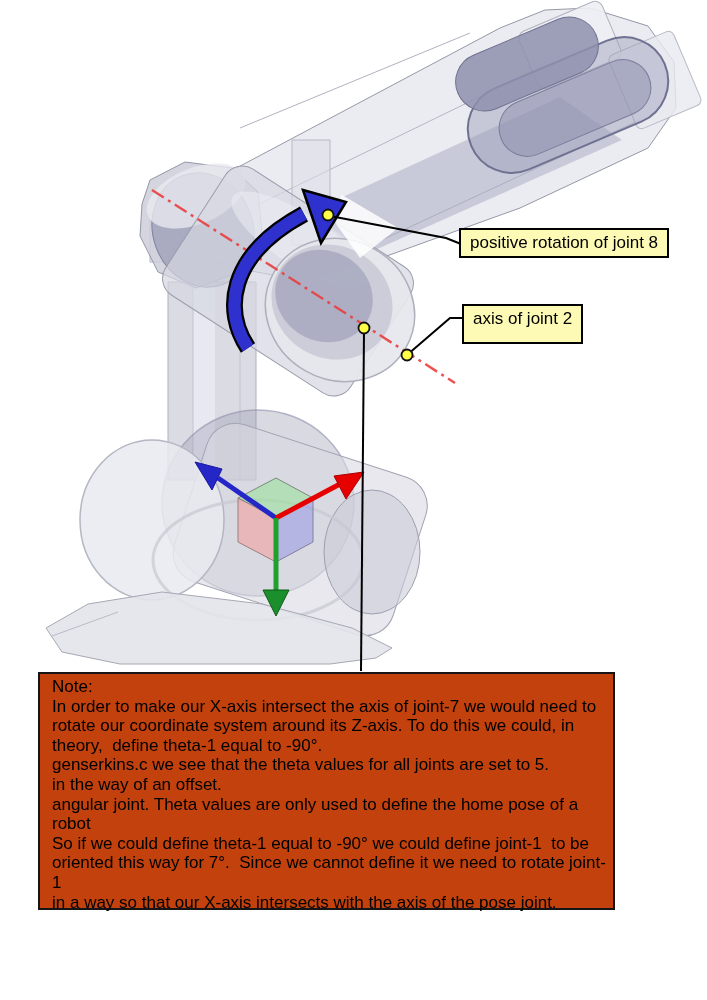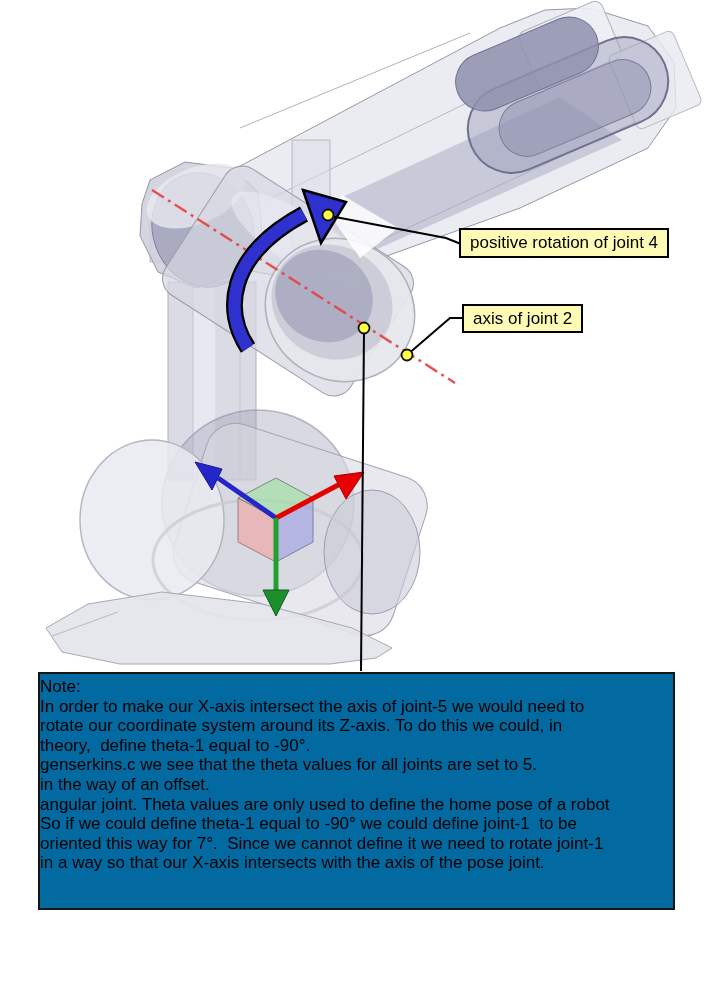--- a/index.html
+++ b/index.html
@@ -3,24 +3,24 @@
 <meta charset="utf-8">
 <style>
   html,body{margin:0;padding:0;background:#fff;}
   .stage{position:relative;width:707px;height:1000px;background:#ffffff;overflow:hidden;
          font-family:"Liberation Sans", sans-serif;color:#000;}
   .stage svg{position:absolute;left:0;top:0;}
   .callout{position:absolute;background:#fcfab4;border:2px solid #000;
            font-size:17px;line-height:24px;padding:1px 9px;white-space:nowrap;
            box-sizing:border-box;color:#000;}
   .callout.rot{left:459px;top:228px;height:30px;}
-  .callout.axs{left:462px;top:304px;height:29px;}
-  .note{position:absolute;left:38px;top:672px;width:637px;height:238px;
-        background:#0369a1;border:2px solid #151515;box-sizing:border-box;
-        padding:3px 4px 0 0;font-size:17px;line-height:19.6px;color:#000;}
+  .callout.axs{left:462px;top:304px;height:40px;}
+  .note{position:absolute;left:38px;top:672px;width:577px;height:238px;
+        background:#c2410c;border:2px solid #151515;box-sizing:border-box;
+        padding:3px 4px 0 12px;font-size:17px;line-height:19.6px;color:#000;}
   .note-line{white-space:pre-wrap;}
 </style>
 </head>
 <body>
 
 <div class="stage">
 
   <svg width="707" height="1000" viewBox="0 0 707 1000">
 
     <g stroke-linejoin="round">
@@ -96,27 +96,27 @@
       <line x1="364" y1="331" x2="361" y2="671"></line>
     </g>
 
     <g fill="#ffff45" stroke="#111" stroke-width="1.8">
       <circle cx="328" cy="215" r="5.5"></circle>
       <circle cx="364" cy="328" r="5.5"></circle>
       <circle cx="407" cy="355" r="5.5"></circle>
     </g>
   </svg>
 
-  <div class="callout rot">positive rotation of joint 4</div>
+  <div class="callout rot">positive rotation of joint 8</div>
   <div class="callout axs">axis of joint 2</div>
 
   <div class="note">
     <div class="note-line">Note:</div>
     <div>
-        <div class="note-line">In order to make our X-axis intersect the axis of joint-5 we would need to</div>
+        <div class="note-line">In order to make our X-axis intersect the axis of joint-7 we would need to</div>
         <div class="note-line">rotate our coordinate system around its Z-axis. To do this we could, in</div>
         <div class="note-line">theory,  define theta-1 equal to -90°.</div>
         <div class="note-line">genserkins.c we see that the theta values for all joints are set to 5.</div>
         <div class="note-line">in the way of an offset.</div>
         <div class="note-line">angular joint. Theta values are only used to define the home pose of a robot</div>
         <div class="note-line">So if we could define theta-1 equal to -90° we could define joint-1  to be</div>
         <div class="note-line">oriented this way for 7°.  Since we cannot define it we need to rotate joint-1</div>
         <div class="note-line">in a way so that our X-axis intersects with the axis of the pose joint.</div>
       </div>
   </div>

